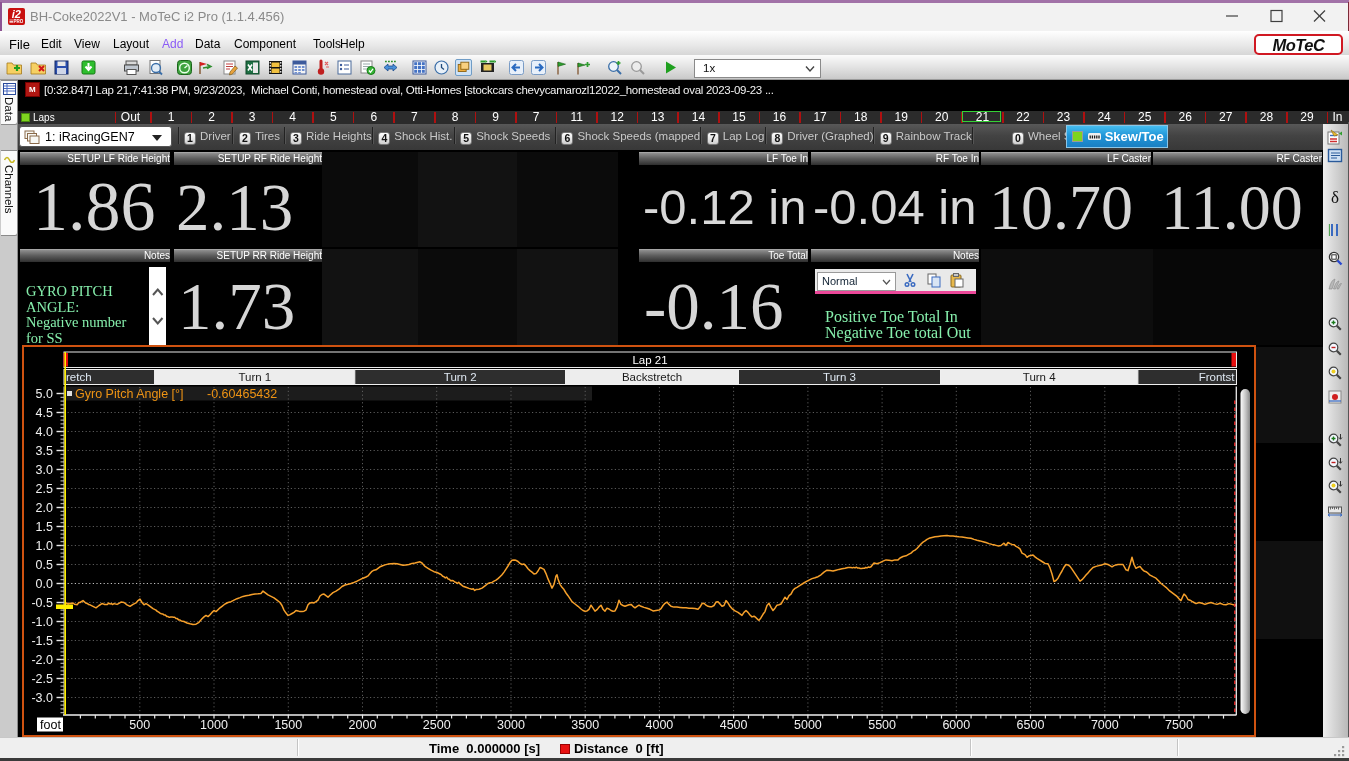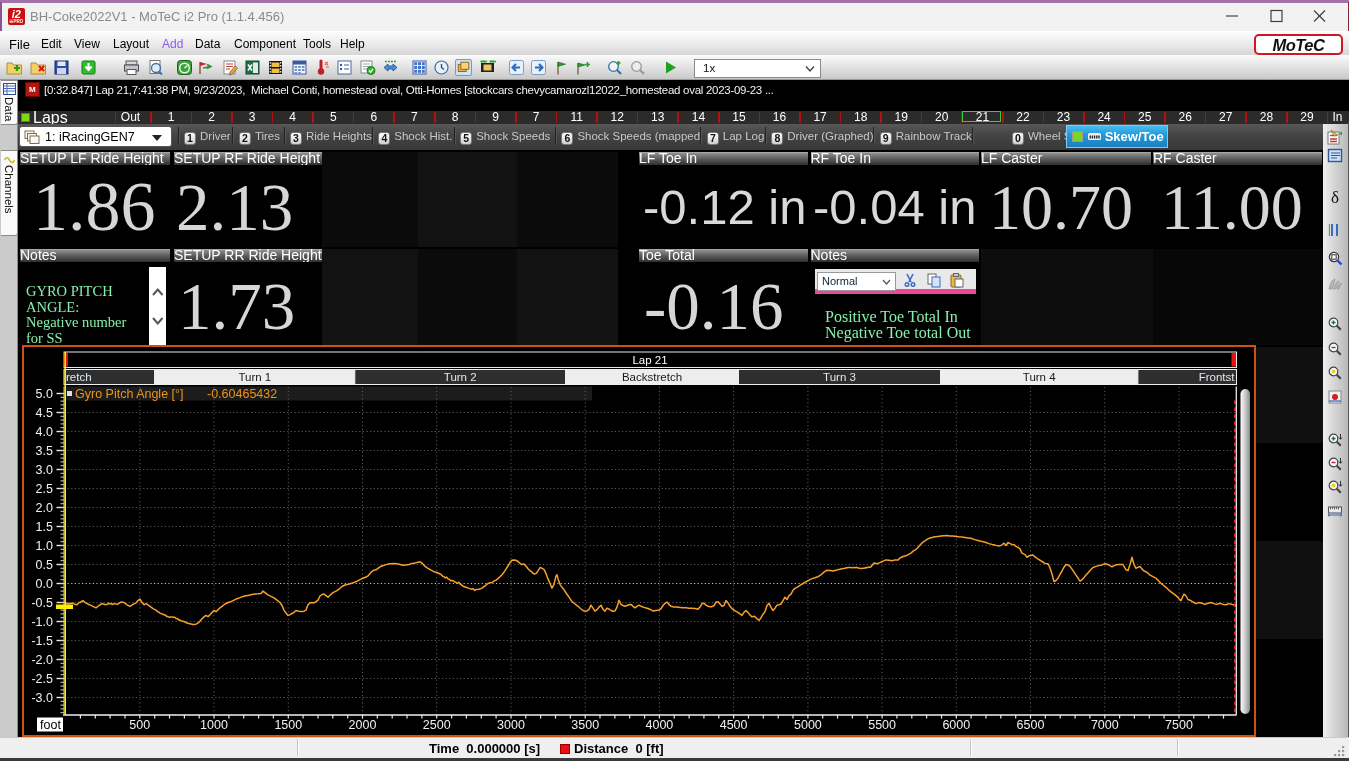--- a/index.html
+++ b/index.html
@@ -1,16 +1,16 @@
 <!DOCTYPE html>
 <html><head><meta charset="utf-8"><style>
 *{margin:0;padding:0;box-sizing:border-box}
 html,body{width:1349px;height:761px;overflow:hidden;background:#000;font-family:"Liberation Sans",sans-serif}
 .a{position:absolute}
-.hdr{background:linear-gradient(180deg,#b2b2b2 0%,#8a8a8a 12%,#5e5e5e 50%,#3a3a3a 88%,#2e2e2e 100%);color:#fff;font-size:14px;text-align:left;line-height:13px;white-space:nowrap;overflow:hidden}
+.hdr{background:linear-gradient(180deg,#b2b2b2 0%,#8a8a8a 12%,#5e5e5e 50%,#3a3a3a 88%,#2e2e2e 100%);color:#fff;font-size:10px;text-align:right;line-height:13px;white-space:nowrap;overflow:hidden}
 .valS{font-family:"Liberation Serif",serif;color:#d6d6d6;white-space:nowrap}
 .valN{color:#d9d9d9;white-space:nowrap}
 .ser{font-family:"Liberation Serif",serif;color:#86efac}
 .lapnum{position:absolute;top:0;height:13.5px;line-height:13.5px;color:#fff;font-size:12px;text-align:center}
 .lapsep{position:absolute;top:1.5px;width:1.5px;height:10.5px;background:#b01010}
 .tab{position:absolute;top:1.5px;height:21px;color:#c9c9c9;font-size:11.5px;line-height:21px;white-space:nowrap;overflow:hidden}
 .badge{display:inline-block;width:12px;height:13px;background:linear-gradient(180deg,#fff,#cfcfcf);border:1px solid #777;border-radius:3px;color:#111;font-size:10.5px;font-weight:bold;text-align:center;line-height:11.5px;vertical-align:-2.5px;margin-right:4px}
 .tsep{position:absolute;top:3px;width:1px;height:17px;background:#222;box-shadow:1px 0 0 #555}
 </style></head><body>
 <div class="a" style="left:0;top:0;width:1349px;height:2.5px;background:#a272a8"></div>
@@ -31,21 +31,21 @@
     </g>
   </svg>
 <div class="a" style="left:0;top:31px;width:1349px;height:24px;background:linear-gradient(180deg,#ffffff,#e8e8e8 60%,#d6d6d6)"></div>
 <div class="a" style="left:9px;top:36.5px;font-size:13px;color:#000">File</div>
 <div class="a" style="left:41px;top:36.5px;font-size:12px;color:#000">Edit</div>
 <div class="a" style="left:74px;top:36.5px;font-size:12px;color:#000">View</div>
 <div class="a" style="left:113px;top:36.5px;font-size:12px;color:#000">Layout</div>
 <div class="a" style="left:162px;top:36.5px;font-size:12px;color:#8b5cf6">Add</div>
 <div class="a" style="left:195px;top:36.5px;font-size:12px;color:#000">Data</div>
 <div class="a" style="left:234px;top:36.5px;font-size:12px;color:#000">Component</div>
-<div class="a" style="left:303px;top:36.5px;font-size:12px;color:#000">Tools</div>
+<div class="a" style="left:313px;top:36.5px;font-size:12px;color:#000">Tools</div>
 <div class="a" style="left:340px;top:36.5px;font-size:12px;color:#000">Help</div>
 <div class="a" style="left:1254px;top:33.5px;width:89px;height:21.5px;background:#fff;border:2px solid #d01822;border-radius:5px;color:#111;font-size:16.5px;font-weight:bold;font-style:italic;text-align:center;line-height:18px;letter-spacing:-0.5px">MoTeC</div>
 <div class="a" style="left:0;top:55px;width:1349px;height:24.5px;background:linear-gradient(180deg,#fbfbfb,#e3e3e3 50%,#c9c9c9);border-bottom:1px solid #9a9a9a"></div>
 <svg class="a" style="left:6px;top:59px;" width="17" height="17" viewBox="0 0 17 17">
     <path d="M1 4 l5 0 1.5 2 8 0 0 9 -14.5 0 z" fill="#f6d063" stroke="#a5791c" stroke-width="0.8"></path>
     <path d="M11 6 v6 M8 9 h6" stroke="#1f9e1f" stroke-width="2.2"></path>
   </svg>
 <svg class="a" style="left:29.5px;top:59px;" width="17" height="17" viewBox="0 0 17 17">
     <path d="M1 4 l5 0 1.5 2 8 0 0 9 -14.5 0 z" fill="#f6d063" stroke="#a5791c" stroke-width="0.8"></path>
     <path d="M9 7 l5 5 M14 7 l-5 5" stroke="#d01818" stroke-width="2"></path>
@@ -195,21 +195,21 @@
     <path d="M4 2.5 L14 8.5 4 14.5 z" fill="#1fa01f"></path>
   </svg>
 <div class="a" style="left:694px;top:58.5px;width:127px;height:19px;background:#fff;border:1px solid #8a8a8a;font-size:11.5px;line-height:17px;color:#111;padding-left:8px">1x<svg style="position:absolute;right:5px;top:5px" width="10" height="8">
       <path d="M1 1.5 L5 6 9 1.5" stroke="#444" stroke-width="1.4" fill="none"></path>
     </svg></div>
 <div class="a" style="left:0;top:79.5px;width:1349px;height:31px;background:#000"></div>
 <div class="a" style="left:25px;top:82px;width:14.5px;height:14.5px;background:#b01612;border:1px solid #700;color:#fff;font-size:8px;font-weight:bold;text-align:center;line-height:13px">M</div>
 <div class="a" style="left:44px;top:83.5px;font-size:11.5px;letter-spacing:-0.28px;color:#f2f2f2;white-space:nowrap">[0:32.847] Lap 21,7:41:38 PM, 9/23/2023,&nbsp; Michael Conti, homestead oval, Otti-Homes [stockcars chevycamarozl12022_homestead oval 2023-09-23 ...</div>
 <div class="a" style="left:18px;top:110.5px;width:1331px;height:13.5px;background:#2b2b2b">
 <div style="position:absolute;left:3px;top:2px;width:9px;height:9.5px;background:#7ed41f;border:0.5px solid #4a8a10"></div>
-<div style="position:absolute;left:15px;top:0;font-size:16px;color:#fff;line-height:13.5px">Laps</div>
+<div style="position:absolute;left:15px;top:0;font-size:10px;color:#fff;line-height:13.5px">Laps</div>
 <div class="lapsep" style="left:96.5px"></div>
 <div class="lapnum" style="left:96px;width:33px">Out</div>
 <div class="lapsep" style="left:132.0px"></div>
 <div class="lapnum" style="left:133.5px;width:39px">1</div>
 <div class="lapsep" style="left:172.6px"></div>
 <div class="lapnum" style="left:174.1px;width:39px">2</div>
 <div class="lapsep" style="left:213.1px"></div>
 <div class="lapnum" style="left:214.6px;width:39px">3</div>
 <div class="lapsep" style="left:253.7px"></div>
 <div class="lapnum" style="left:255.2px;width:39px">4</div>
@@ -366,21 +366,21 @@
 <div class="a valS" style="left:178px;top:271px;font-size:67px;line-height:70px">1.73</div>
 <div class="a valS" style="left:644px;top:271px;font-size:67px;line-height:70px">-0.16</div>
 <div class="a" style="left:26px;top:284px;width:120px;height:61px;overflow:hidden">
     <div class="ser" style="font-size:14.5px;line-height:15.5px">GYRO PITCH<br>ANGLE:<br>Negative number<br>for SS</div>
   </div>
 <div class="a" style="left:148.5px;top:266.5px;width:17.5px;height:78.5px;background:#fff"></div>
 <svg class="a" style="left:148.5px;top:266.5px" width="17.5" height="78.5">
     <path d="M4 28 l4.75 -5.5 4.75 5.5" stroke="#555" stroke-width="2" fill="none"></path>
     <path d="M4 51 l4.75 5.5 4.75 -5.5" stroke="#555" stroke-width="2" fill="none"></path>
   </svg>
-<div class="a" style="left:814.5px;top:269px;width:161px;height:25px;background:#e9e9e9;border-bottom:5px solid #ec4899">
+<div class="a" style="left:814.5px;top:269px;width:161px;height:25px;background:#e9e9e9;border-bottom:3px solid #ec4899">
     <div style="position:absolute;left:2.5px;top:3px;width:79px;height:18.5px;background:#fff;border:1px solid #9a9a9a;font-size:11px;line-height:17px;color:#123;padding-left:4px">Normal<svg style="position:absolute;right:4px;top:6px" width="9" height="7">
         <path d="M1 1 L4.5 5 8 1" stroke="#555" stroke-width="1.2" fill="none"></path>
       </svg></div>
     <svg style="position:absolute;left:88px;top:3px" width="70" height="18" viewBox="0 0 70 18">
       <g>
         <path d="M4 2 l4 8 M10 2 l-4 8" stroke="#3a6ac0" stroke-width="1.6"></path>
         <circle cx="4" cy="12.5" r="1.8" fill="none" stroke="#3a6ac0" stroke-width="1.4"></circle>
         <circle cx="10" cy="12.5" r="1.8" fill="none" stroke="#3a6ac0" stroke-width="1.4"></circle>
         <rect x="25" y="2" width="8" height="10" fill="#fff" stroke="#666"></rect>
         <rect x="29" y="5" width="8" height="10" fill="#d8e4f4" stroke="#3a6ac0"></rect>

